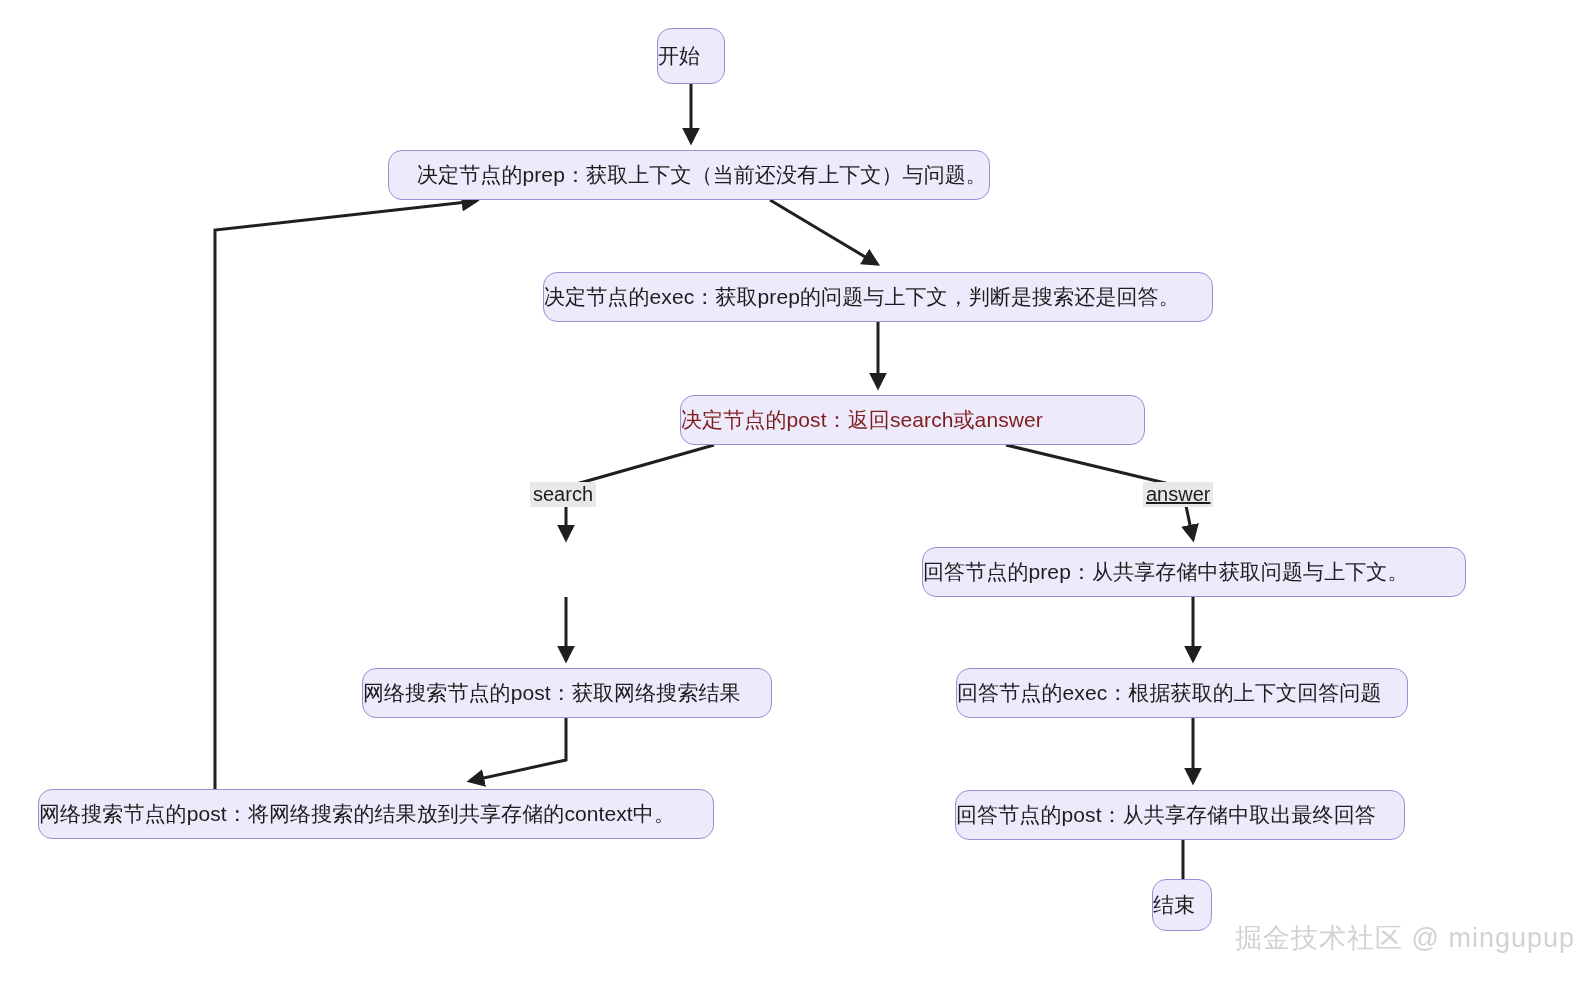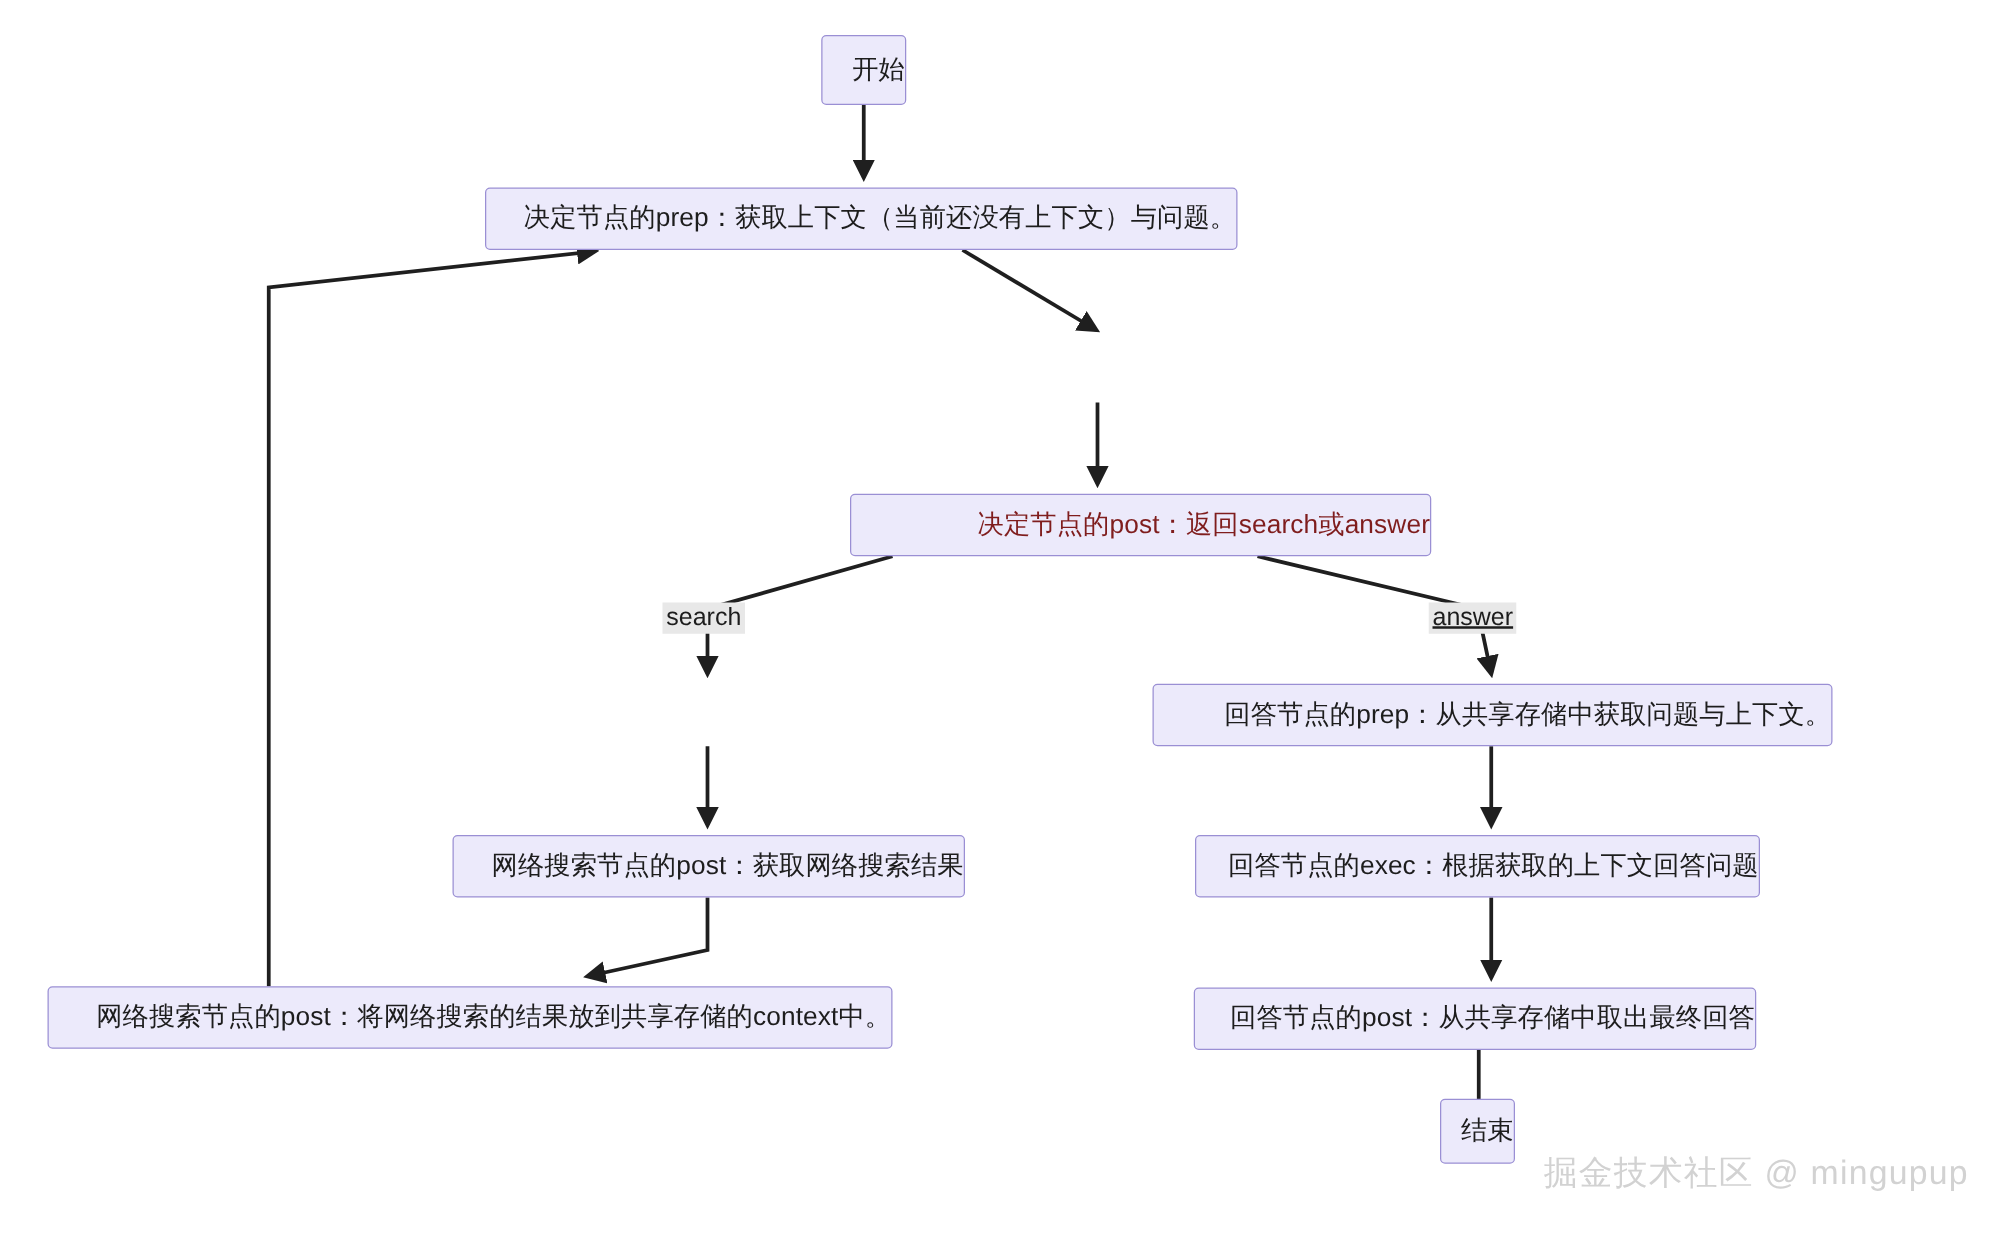--- a/index.html
+++ b/index.html
@@ -22,24 +22,24 @@
     left: 0;
     top: 0;
     width: 1594px;
     height: 1003px;
   }
   .node {
     position: absolute;
     box-sizing: border-box;
     background: #ECEAFB;
     border: 1.6px solid #9A8FD4;
-    border-radius: 4px;
+    border-radius: 14px;
     display: flex;
     align-items: center;
-    justify-content: flex-end;
+    justify-content: flex-start;
     color: #1d1d1d;
     font-size: 21px;
     line-height: 1.2;
     white-space: nowrap;
     letter-spacing: 0.1px;
     z-index: 2;
   }
   .node.terminal {
     font-size: 21px;
   }
@@ -87,24 +87,27 @@
       <path d="M 1193 597 L 1193 660"></path>
       <path d="M 1193 718 L 1193 782"></path>
       <path d="M 1183 840 L 1183 902"></path>
     </g>
   </svg>
 
   <div class="node terminal" style="left: 657px; top: 28px; width: 68px; height: 56px; background: rgb(236, 234, 251); border-color: rgb(154, 143, 212); color: rgb(29, 29, 29);">
     <span>开始</span>
   </div>
 
-  <div class="node" style="left: 388px; top: 150px; width: 602px; height: 50px; background: rgb(236, 234, 251); border-color: rgb(154, 143, 212); color: rgb(29, 29, 29);">
+  <div class="node" style="left: 388px; top: 150px; width: 602px; height: 50px; background: rgb(236, 234, 251); border-color: rgb(154, 143, 212); color: rgb(29, 29, 29); padding-left: 28px;">
     <span>决定节点的prep：获取上下文（当前还没有上下文）与问题。</span>
   </div>
 
+  <div class="node" style="left: 543px; top: 272px; width: 670px; height: 50px; background: rgb(236, 234, 251); border-color: rgb(154, 143, 212); color: rgb(29, 29, 29);">
+    <span>决定节点的exec：获取prep的问题与上下文，判断是搜索还是回答。</span>
+  </div>
 
   <div class="node" style="left: 680px; top: 395px; width: 465px; height: 50px; background: rgb(236, 234, 251); border-color: rgb(154, 143, 212); color: #7f1d1d;">
     <span>决定节点的post：返回search或answer</span>
   </div>
 
 
   <div class="node" style="left: 362px; top: 668px; width: 410px; height: 50px; background: rgb(236, 234, 251); border-color: rgb(154, 143, 212); color: rgb(29, 29, 29);">
     <span>网络搜索节点的post：获取网络搜索结果</span>
   </div>
 

